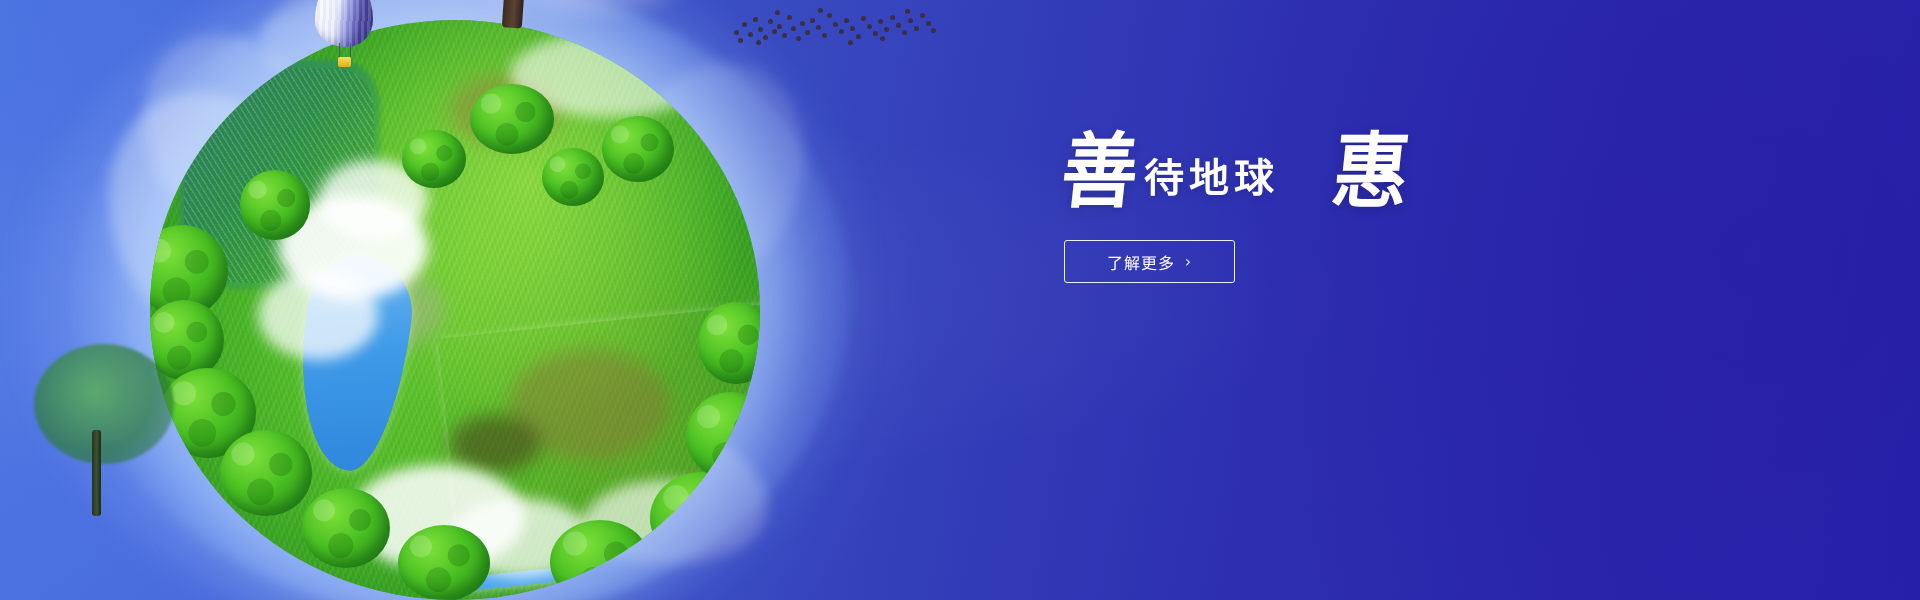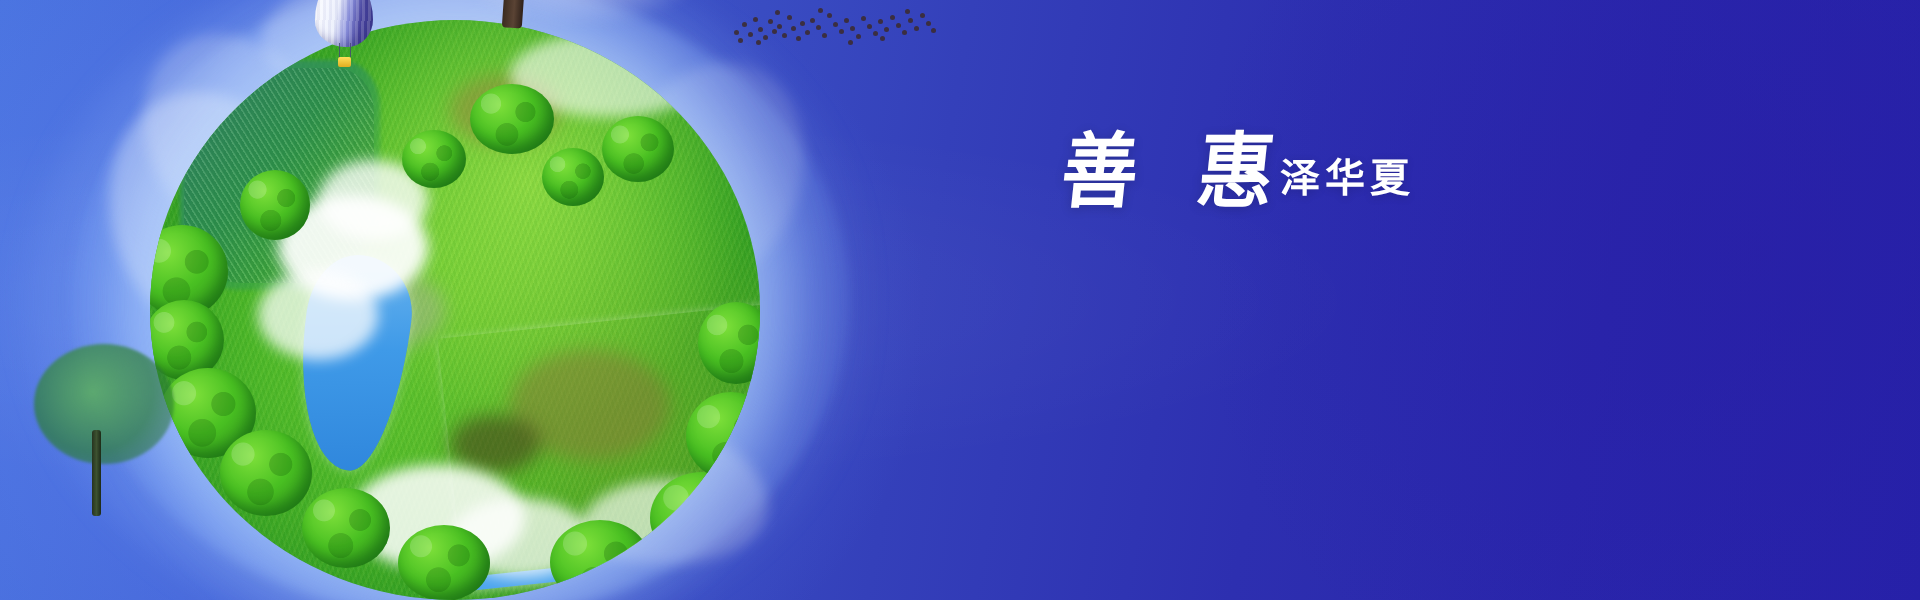--- a/index.html
+++ b/index.html
@@ -578,22 +578,26 @@
         <span class="bird" style="left: 118px; top: 52px;"></span>
         <span class="bird" style="left: 150px; top: 48px;"></span>
         <span class="bird" style="left: 175px; top: 21px;"></span>
       </div>
   </div>
 
   <div class="copy">
 
     <h1 class="headline">
       <span class="hl-big">善</span>
+      <span class="hl-small">待地球</span>
       <span class="hl-gap"></span>
       <span class="hl-big">惠</span>
-      <span class="hl-small">泽华夏</span>
     </h1>
 
 
 
+    <a href="#" class="cta">
+      <span>了解更多</span>
+      <span class="chev">›</span>
+    </a>
   </div>
 
 </div>
 
 </body></html>

